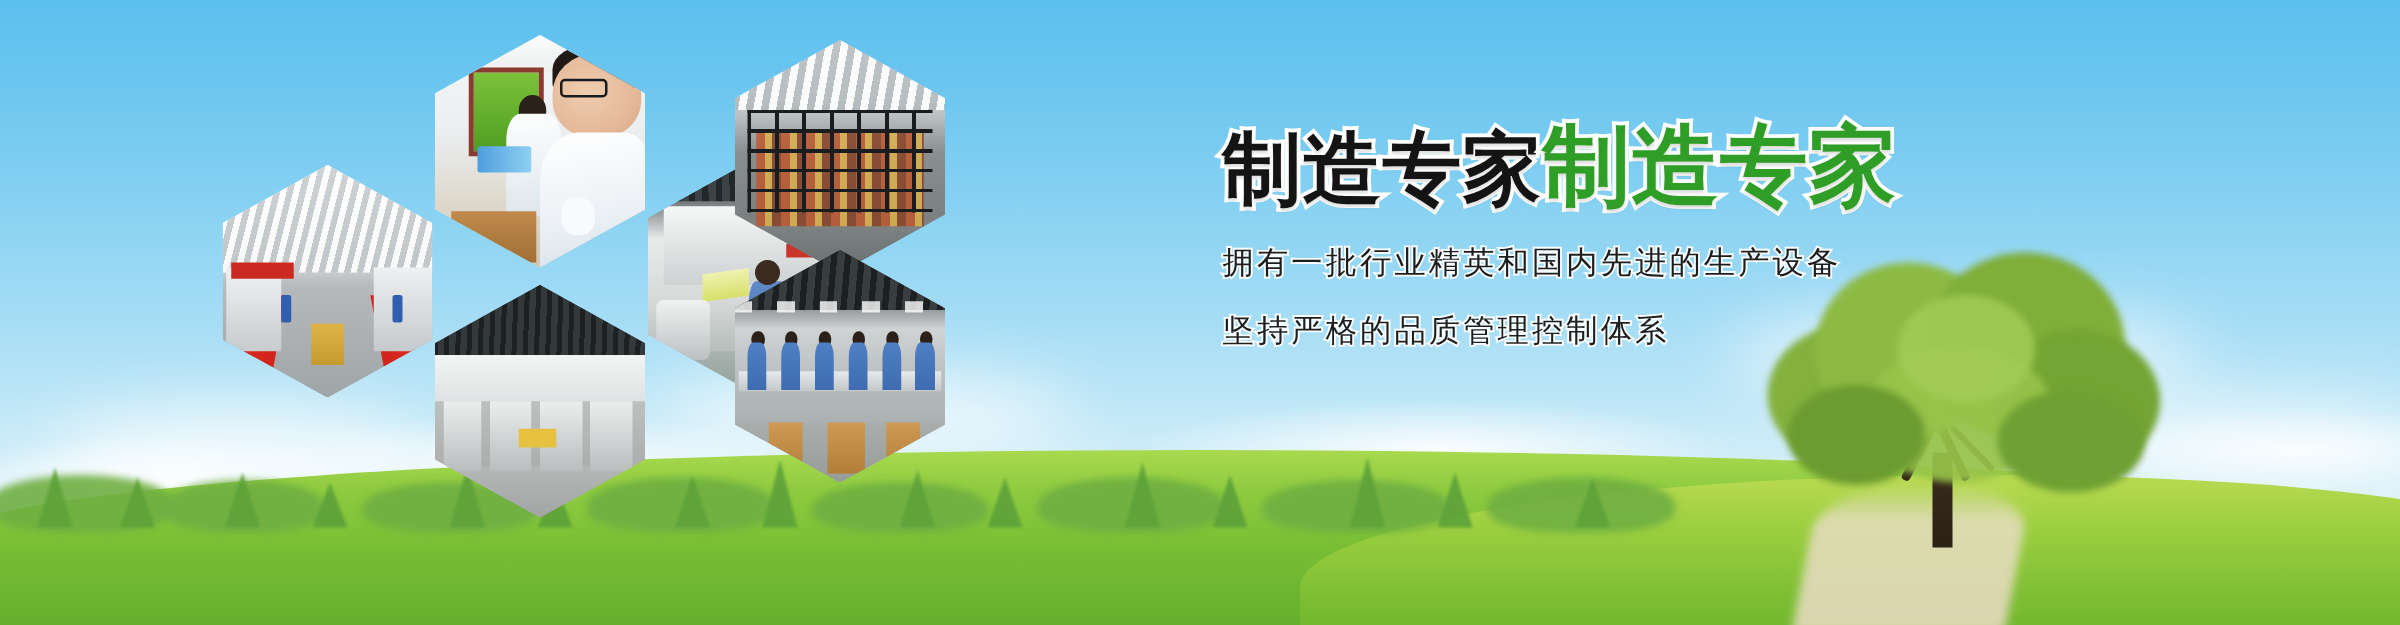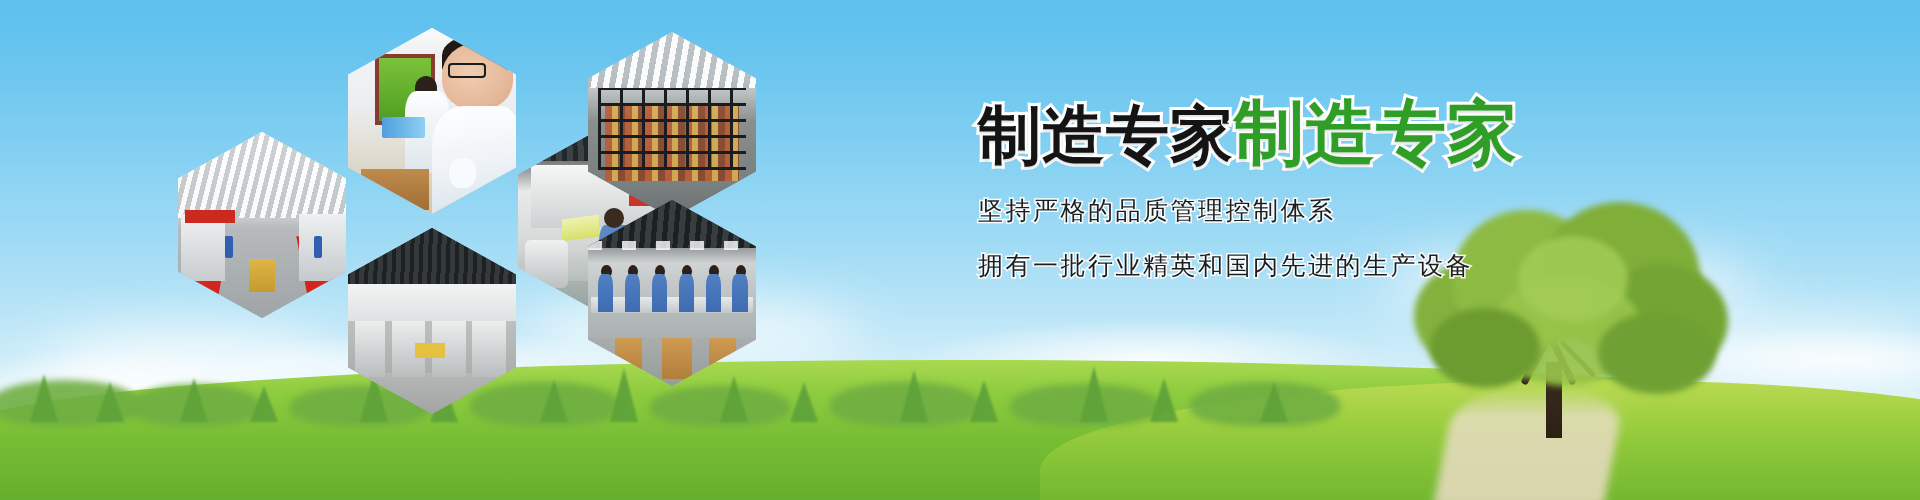--- a/index.html
+++ b/index.html
@@ -375,18 +375,18 @@
         <span class="box" style="left:72%;width:16%;"></span>
       </div>
     </div>
 
   </div>
 
   <div class="textblock">
     <div class="headline"><span class="dark">制造专家</span><span class="green">制造专家</span></div>
 
     <div class="subs">
+      <div class="subline">拥有一批行业精英和国内先进的生产设备</div>
       <div class="subline">坚持严格的品质管理控制体系</div>
-      <div class="subline">拥有一批行业精英和国内先进的生产设备</div>
     </div>
   </div>
 
 </div>
 
 </body></html>

